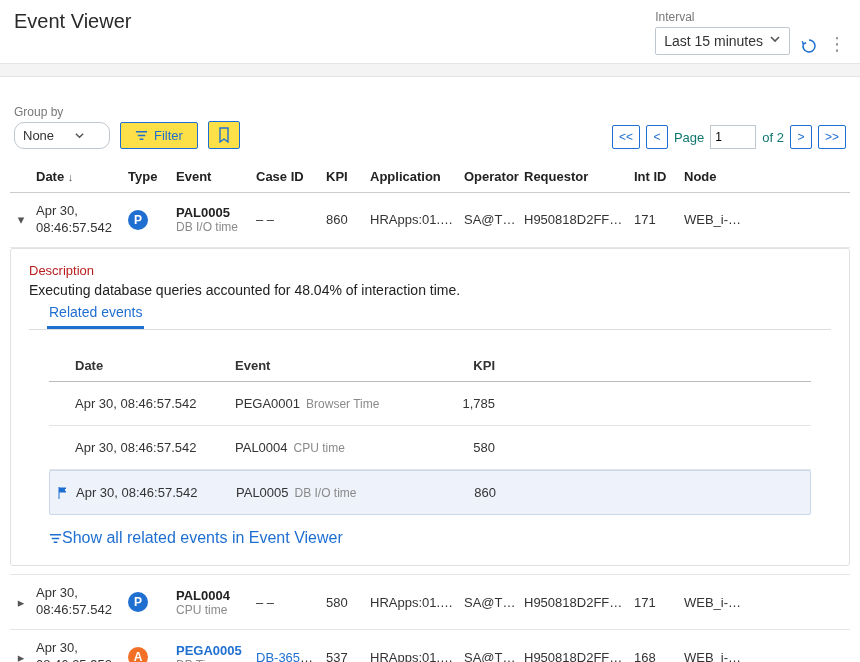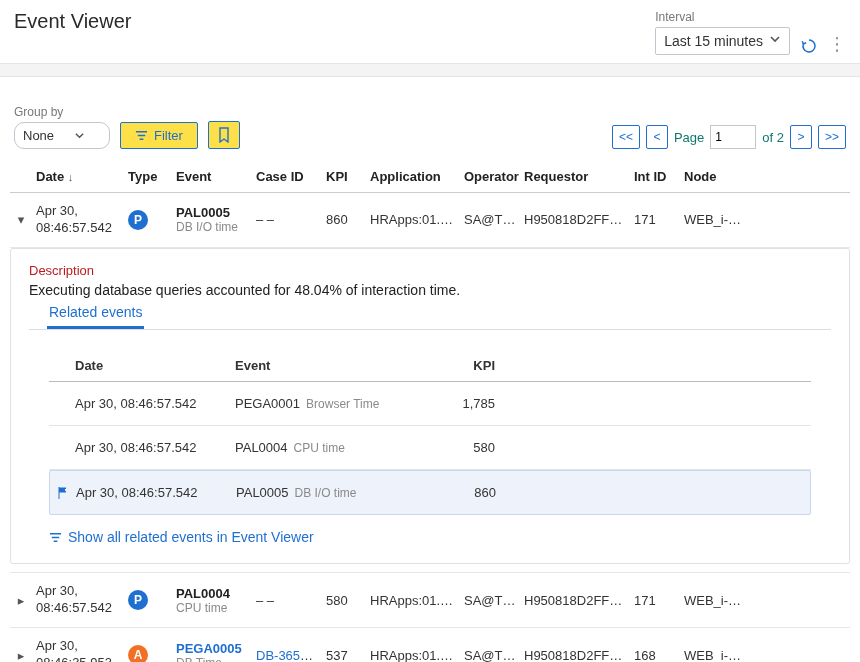--- a/index.html
+++ b/index.html
@@ -45,21 +45,21 @@
 .detail-desc { font-size: 14px; font-weight: 400; color: #222; }
 .tabs { border-bottom: 1px solid #ddd; margin-bottom: 20px; }
 .tab { display: inline-block; padding: 6px 2px; color: #1f6fd1; border-bottom: 3px solid #1f6fd1; font-size: 14px; margin-left: 18px; }
 .rel-table { width: 95%; margin: 0 20px; }
 .rel-hdr { display: grid; grid-template-columns: 20px 160px 180px 120px; padding: 8px 6px; font-weight: 600; border-bottom: 1px solid #bbb; }
 .rel-row { display: grid; grid-template-columns: 20px 160px 180px 120px; padding: 14px 6px; border-bottom: 1px solid #e4e4e4; align-items: center; }
 .rel-row.selected { background: #eef2fa; border: 1px solid #c8d6ee; border-radius: 2px; }
 .rel-sub { color: #8a8a8a; font-size: 12px; margin-left: 6px; }
 .flag-ic { color: #1f6fd1; }
 .kpi-col { text-align: right; padding-right: 40px; }
-.showall { display: flex; align-items: center; gap: 6px; color: #1f6fd1; margin: 14px 0 0 20px; cursor: pointer; font-size: 14px; }
+.showall { display: flex; align-items: center; color: #1f6fd1; margin: 14px 0 0 20px; cursor: pointer; font-size: 16px; }
 
 .sort-arrow { font-size: 11px; color: #555; }
 svg { display: inline-block; vertical-align: middle; }
 </style>
 </head>
 <body>
 
 <div class="header">
   <h1>Event Viewer</h1>
   <div class="interval-wrap">

